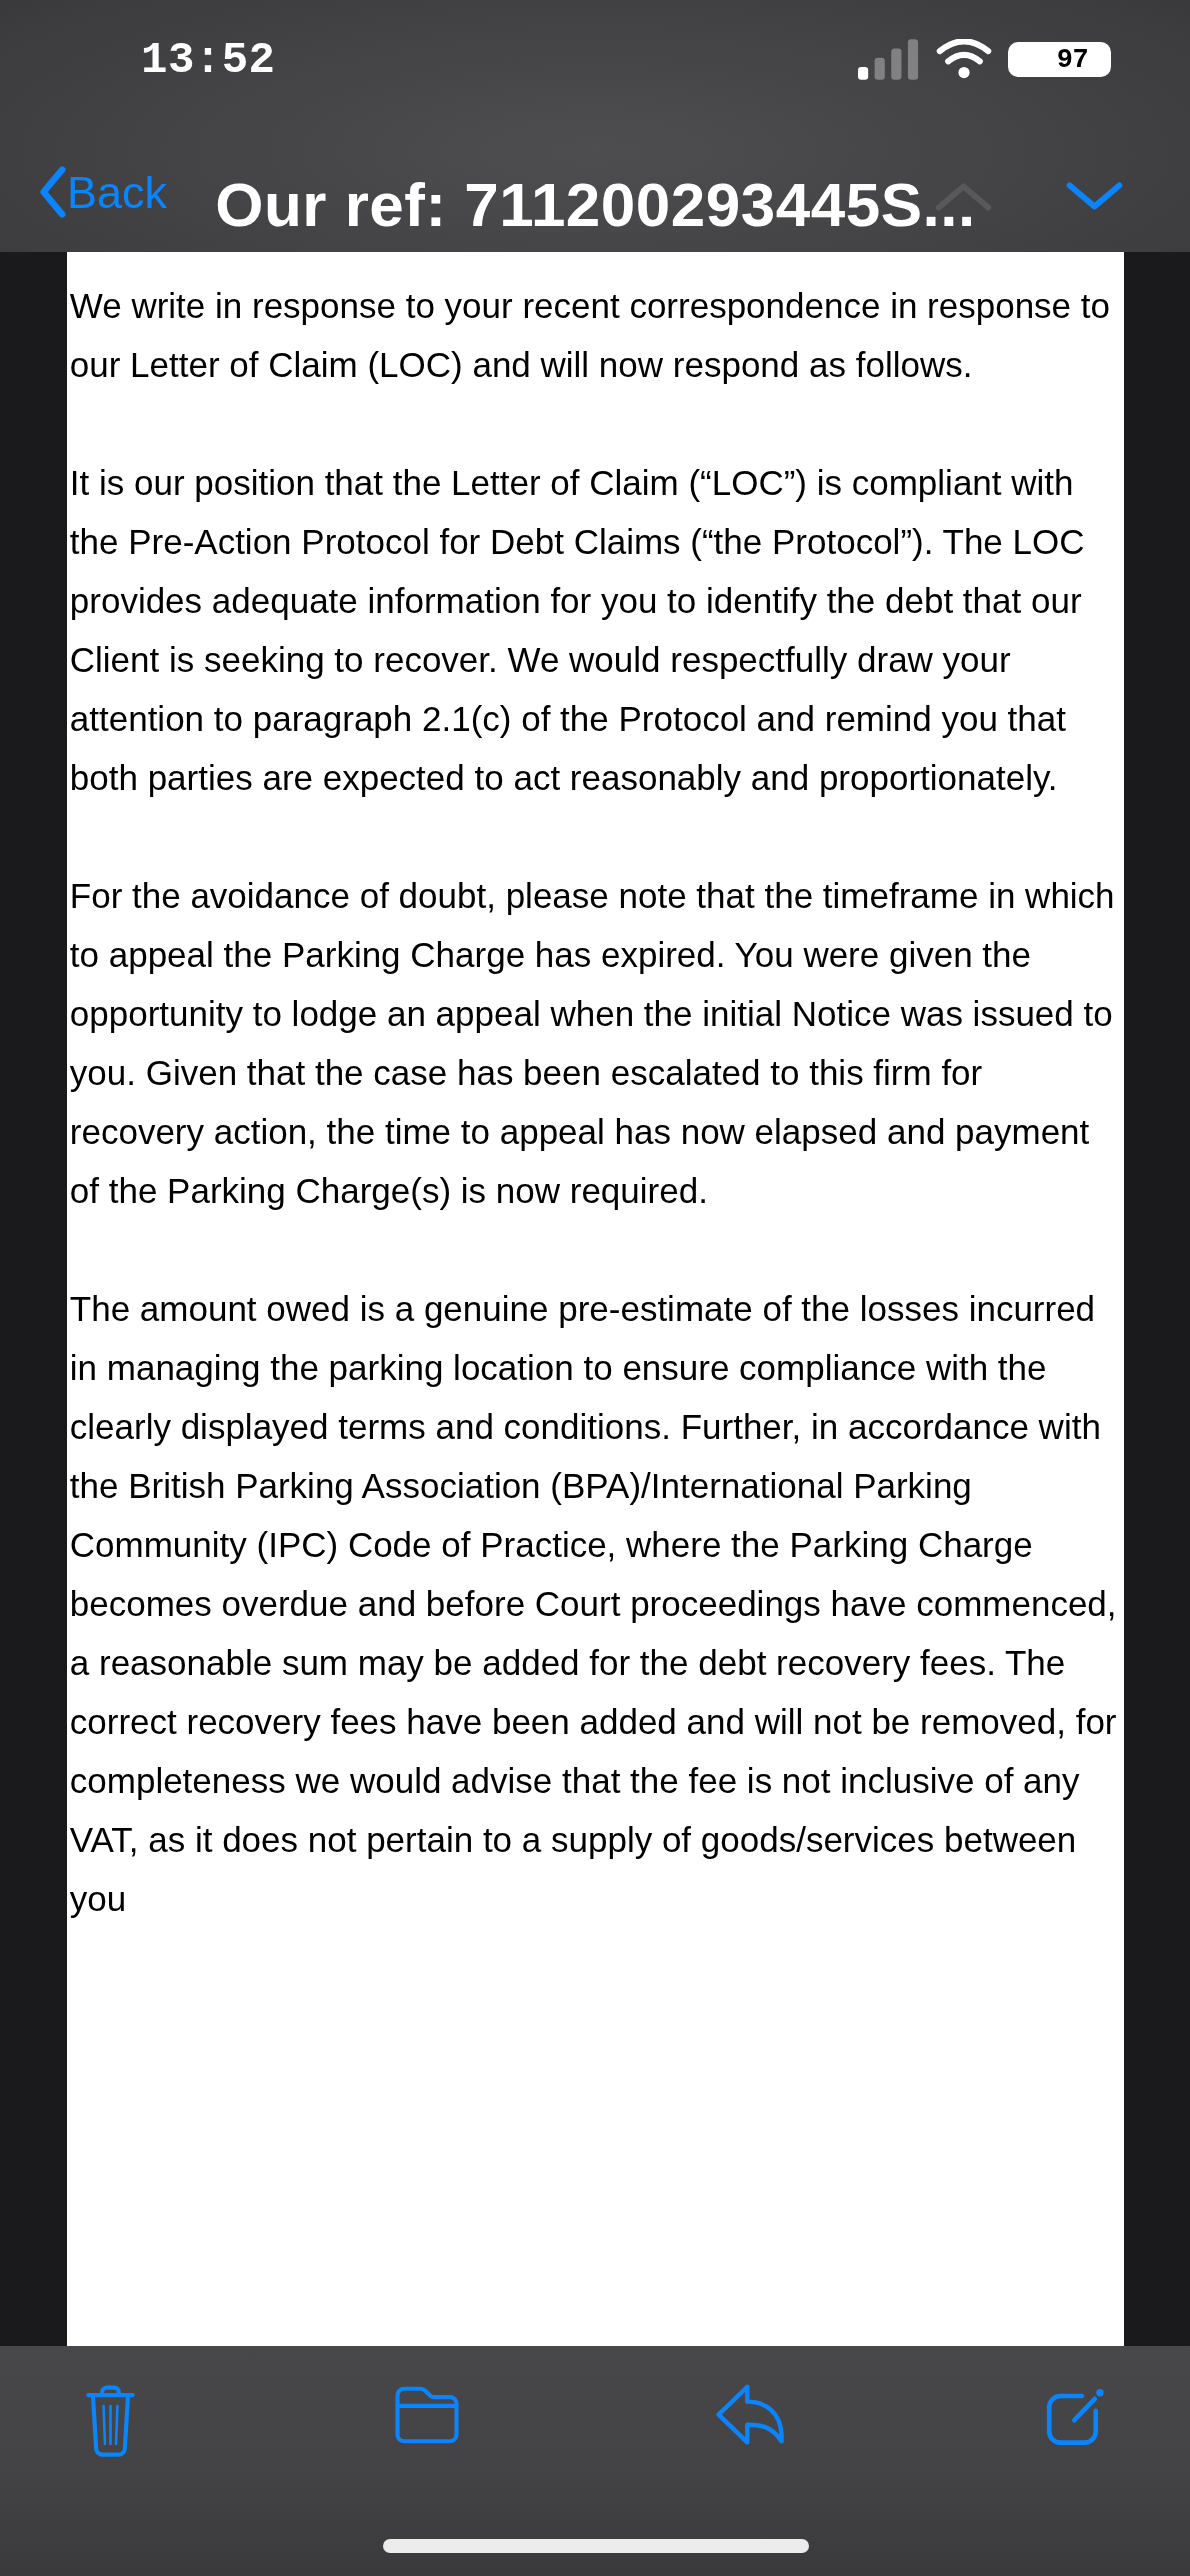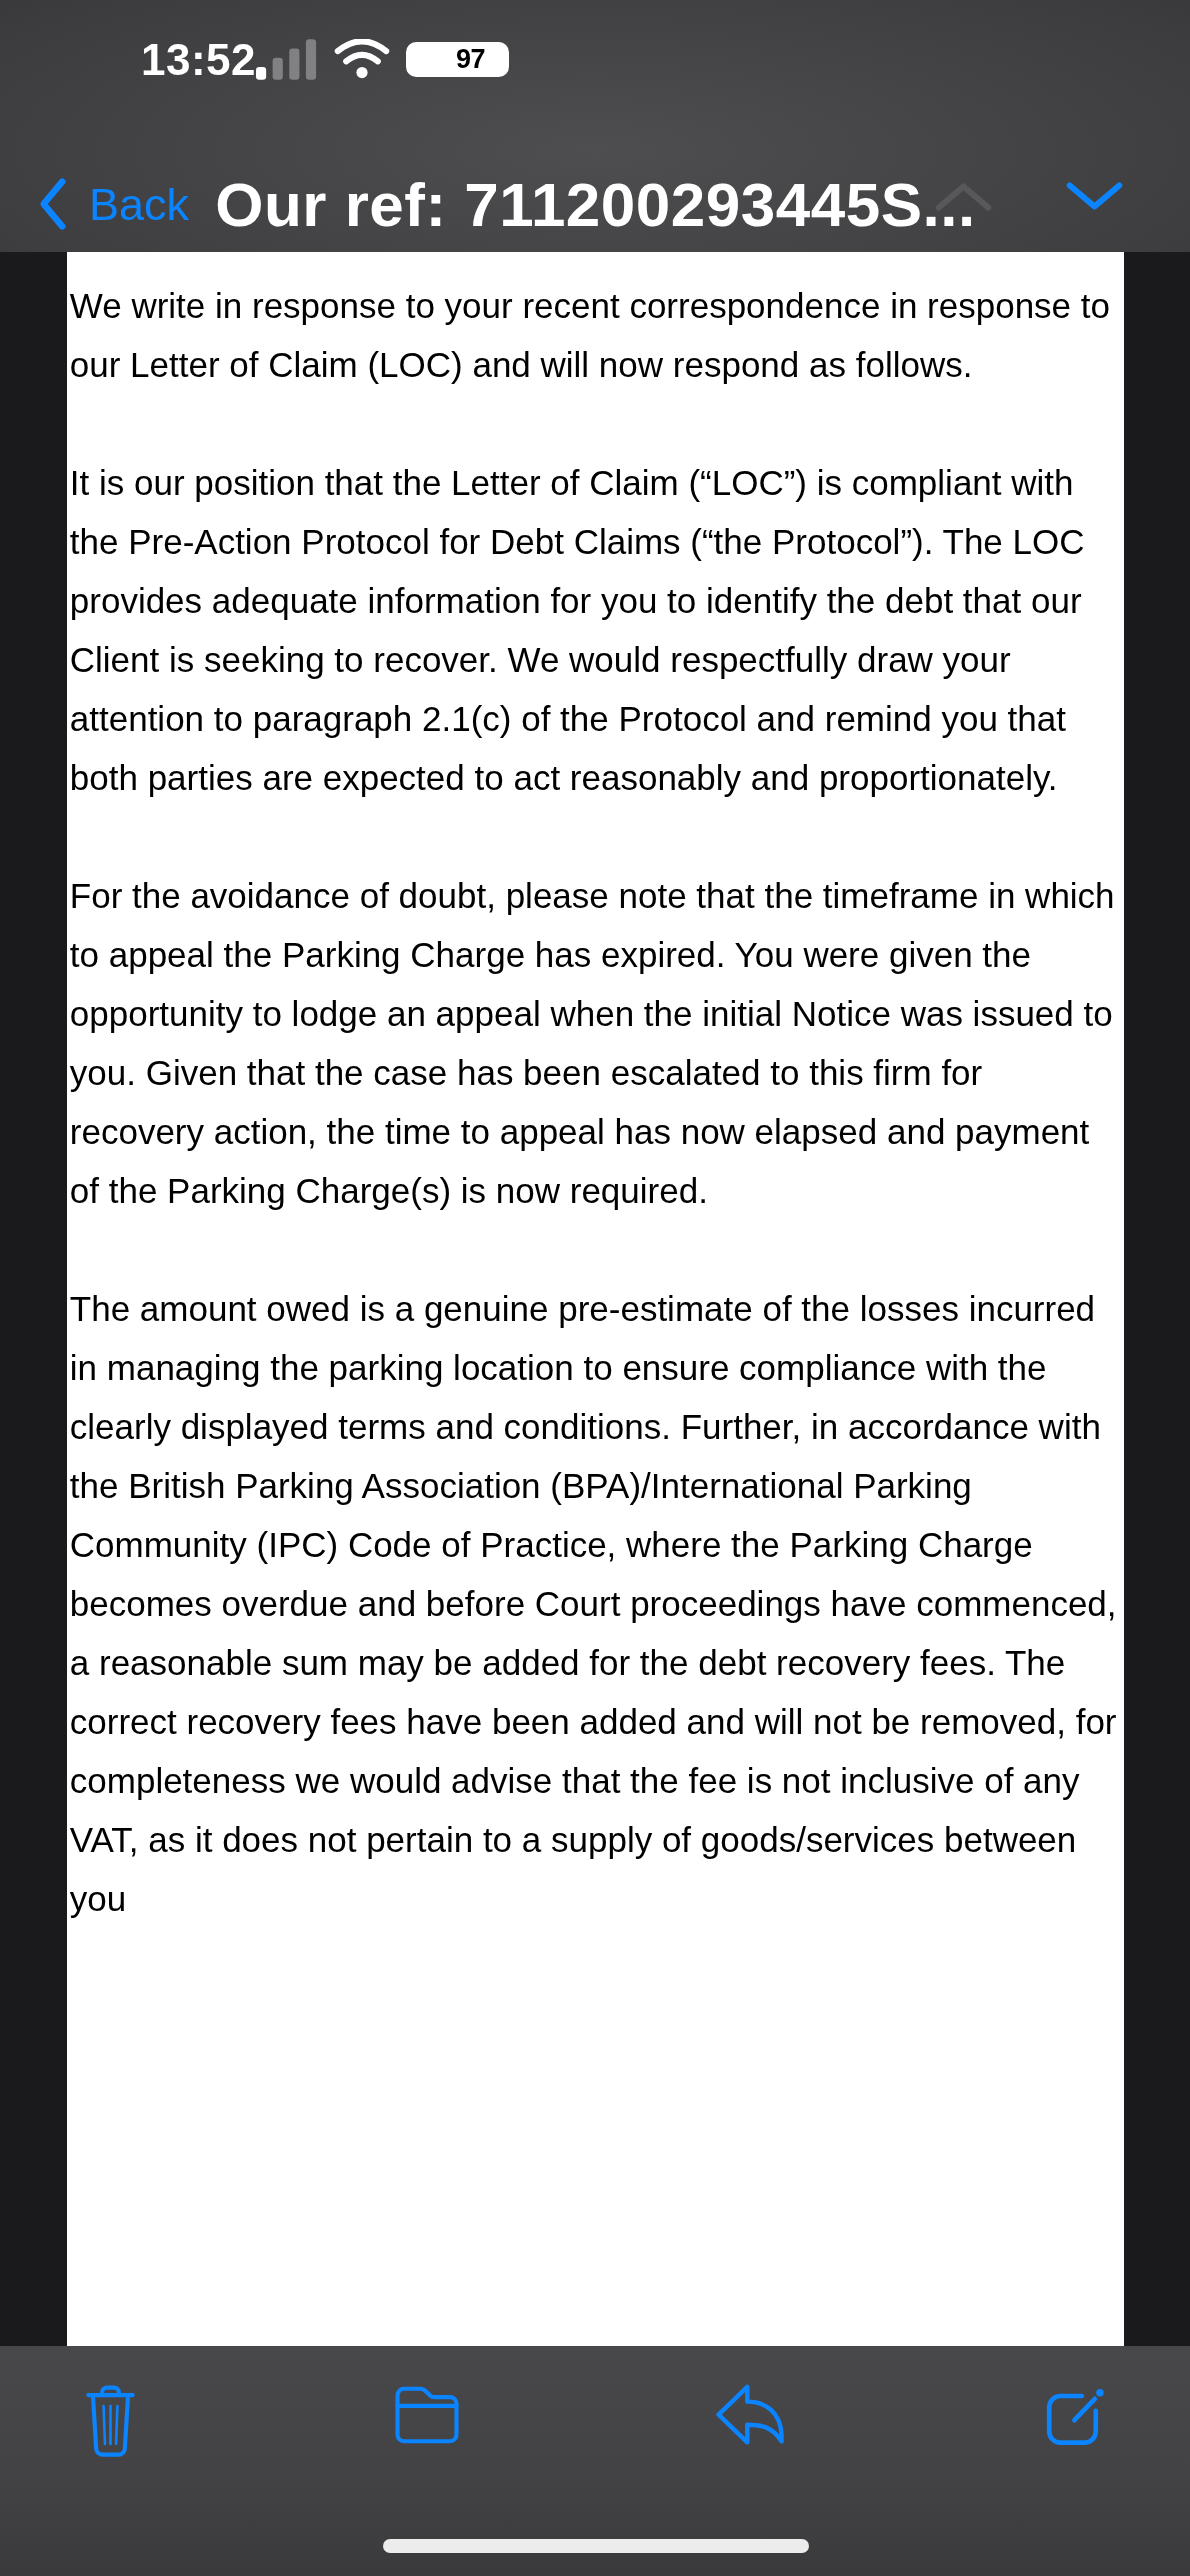--- a/index.html
+++ b/index.html
@@ -9,35 +9,36 @@
     font-family:"Liberation Sans",sans-serif;
     -webkit-user-select:none;user-select:none;
   }
   
   .topbar{
     position:absolute;top:0;left:0;width:100%;height:252px;z-index:3;
     background:radial-gradient(110% 150% at 50% 60%, #4e4e51 0%, #3c3c3f 55%, #252528 100%);
   }
   .statusbar{
     position:absolute;top:28px;left:0;right:0;height:63px;
-    display:flex;align-items:center;justify-content:flex-start;
+    display:flex;align-items:center;justify-content:space-between;
     padding:0 87px 0 141px;
+    font-family:Liberation Mono, monospace;
   }
   .time{font-size:44px;font-weight:700;color:#fff;letter-spacing:0.5px;}
   .status-right{display:flex;align-items:center;gap:16.7px;}
   .battery{
     position:relative;width:78px;height:35px;border-radius:10.2px;background:#fff;
     display:flex;align-items:center;justify-content:center;padding-left:25px;
   }
   .battery span{font-size:27px;font-weight:700;color:#000;letter-spacing:-0.5px;}
   .battery-nub{width:5.6px;height:13px;border-radius:0 3.7px 3.7px 0;background:rgba(255,255,255,.4);margin-left:-13px;}
   
   .navbar{position:absolute;top:139px;left:0;right:0;height:113px;}
   .back-btn{
-    position:absolute;left:37px;top:38px;display:flex;align-items:center;gap:22px;
+    position:absolute;left:37px;top:26px;display:flex;align-items:center;
     background:none;border:none;padding:0;cursor:pointer;
   }
   .back-btn span{font-size:45px;color:var(--accent-blue,#0a84ff);line-height:1;}
   .nav-title{
     position:absolute;left:50%;top:30px;transform:translateX(-50%);
     font-size:62px;font-weight:600;color:#fff;white-space:nowrap;letter-spacing:0.5px;
   }
   .chev-btn{position:absolute;top:41px;background:none;border:none;padding:0;cursor:pointer;line-height:0;}
   .chev-up{right:198px;}
   .chev-down{right:67px;}

